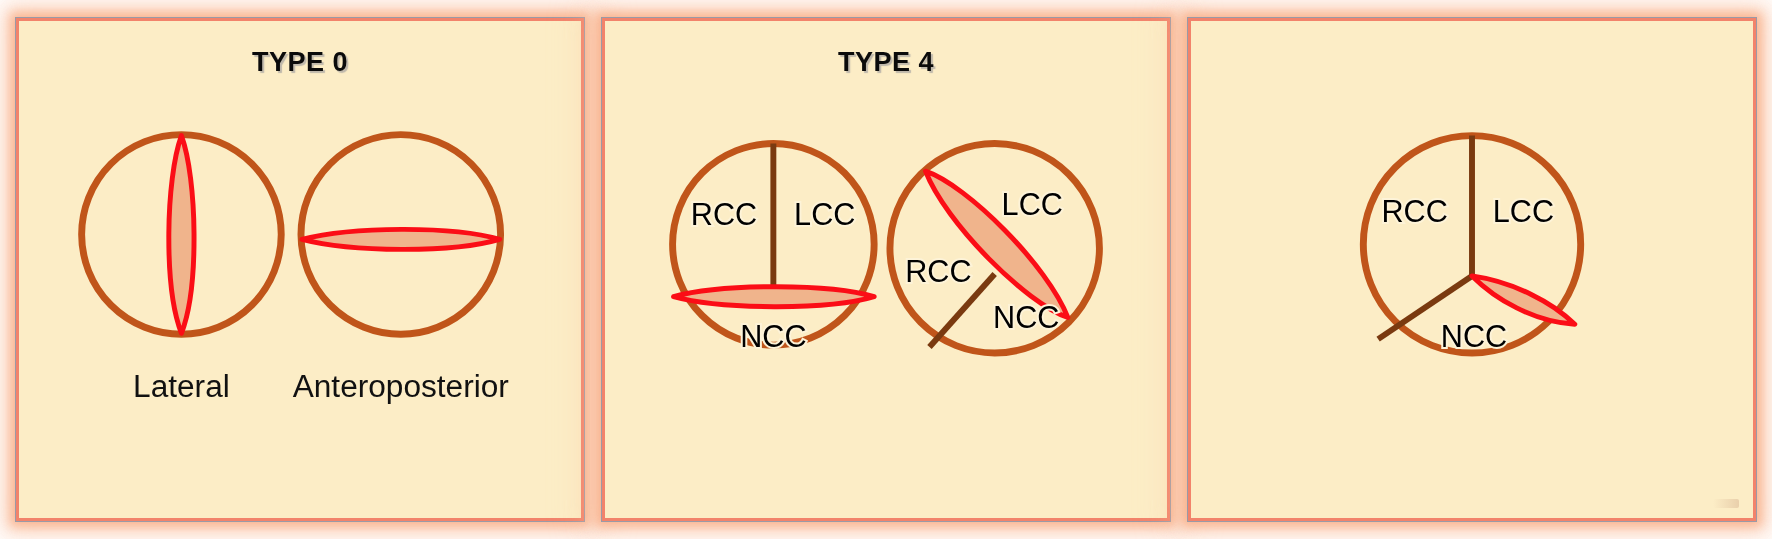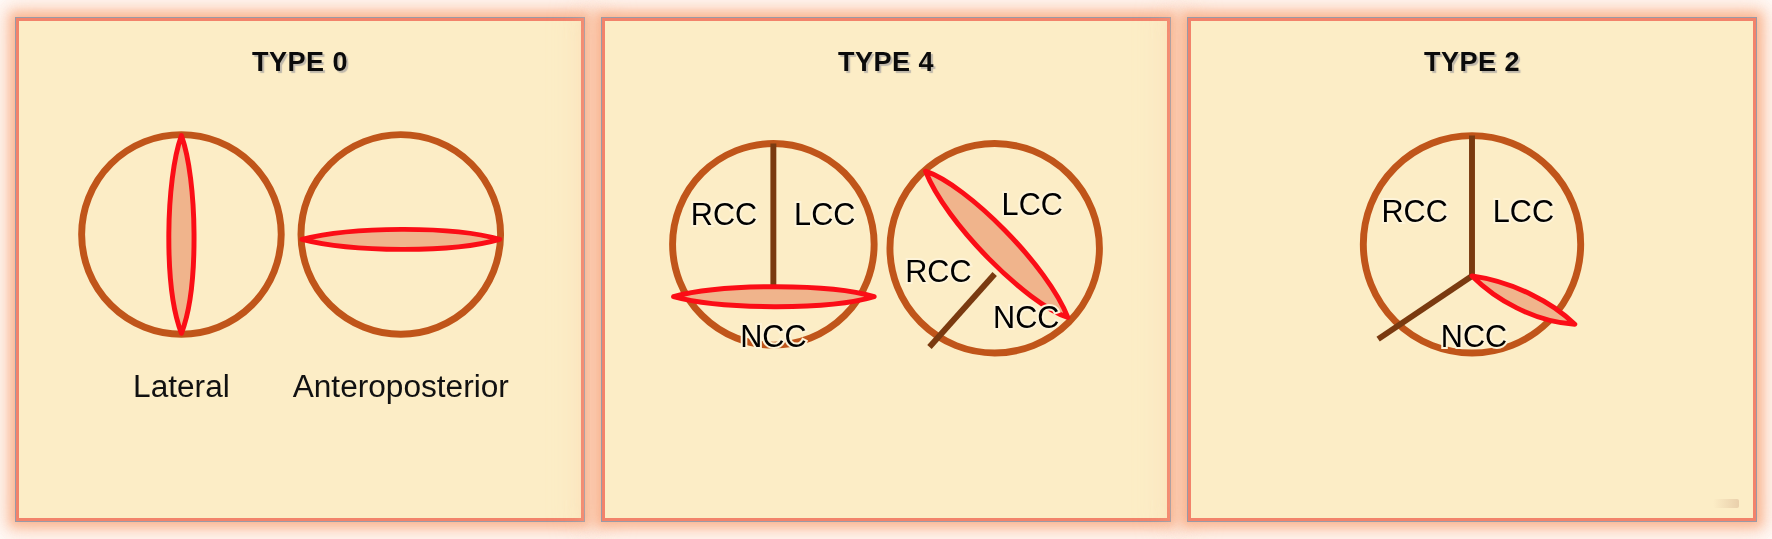--- a/index.html
+++ b/index.html
@@ -124,21 +124,20 @@
           <text class="cusp-label" x="396" y="188">LCC</text>
           <text class="cusp-label" x="301" y="256">RCC</text>
           <text class="cusp-label" x="390" y="303">NCC</text>
         </g>
 
       </svg>
     </div>
   </section>
 
   <section class="panel">
-    <div class="panel-title">TYPE 2</div>
 
     <div class="stage">
       <svg viewBox="0 0 496 503" preserveAspectRatio="xMidYMid meet">
 
         <g>
           <circle class="ring" cx="248" cy="226" r="110"></circle>
 
           <line class="commissure" x1="248" y1="116" x2="248" y2="258"></line>
 
           <line class="commissure" x1="248" y1="258" x2="153" y2="322"></line>

